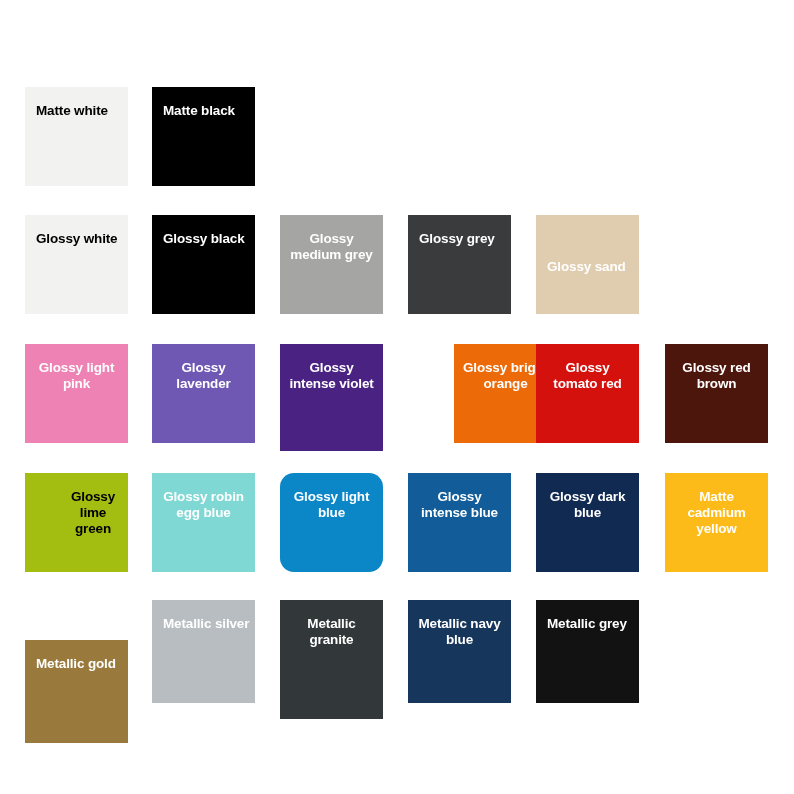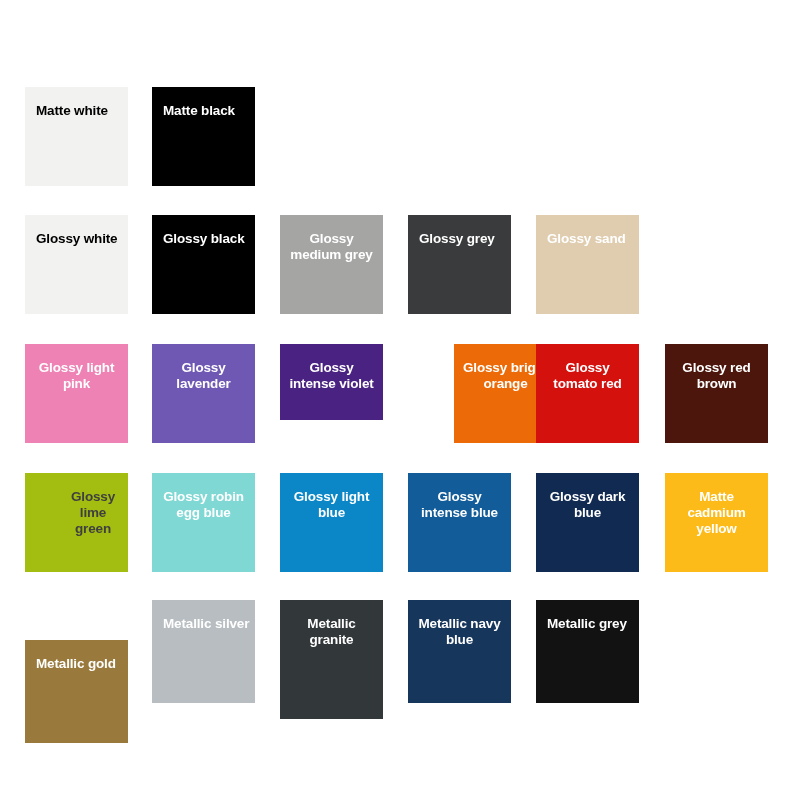--- a/index.html
+++ b/index.html
@@ -74,51 +74,51 @@
       <div class="swatch align-left" style="left: 152px; width: 103px; height: 99px; background: rgb(0, 0, 0);">
         <span class="swatch-label" style="color: rgb(255, 255, 255);">Glossy black</span>
       </div>
       <div class="swatch" style="left: 280px; width: 103px; height: 99px; background: rgb(165, 165, 164);">
         <span class="swatch-label" style="color: rgb(255, 255, 255);">Glossy medium grey</span>
       </div>
       <div class="swatch align-left" style="left: 408px; width: 103px; height: 99px; background: rgb(58, 59, 60);">
         <span class="swatch-label" style="color: rgb(255, 255, 255);">Glossy grey</span>
       </div>
       <div class="swatch align-left" style="left: 536px; width: 103px; height: 99px; background: rgb(224, 205, 175);">
-        <span class="swatch-label" style="color: rgb(255, 255, 255);">Glossy sand</span>
+        <span class="swatch-label" style="color: rgb(255, 255, 255); margin-top: 28px;">Glossy sand</span>
       </div>
     </div>
     <div class="swatch-row" style="top: 344px; height: 99px;">
       <div class="swatch" style="left: 25px; width: 103px; height: 99px; background: rgb(238, 130, 180);">
         <span class="swatch-label" style="color: rgb(255, 255, 255);">Glossy light pink</span>
       </div>
       <div class="swatch" style="left: 152px; width: 103px; height: 99px; background: rgb(110, 88, 180);">
         <span class="swatch-label" style="color: rgb(255, 255, 255);">Glossy lavender</span>
       </div>
-      <div class="swatch" style="left: 280px; width: 103px; height: 76px; background: rgb(74, 35, 130);">
+      <div class="swatch" style="left: 280px; width: 103px; height: 107px; background: rgb(74, 35, 130);">
         <span class="swatch-label" style="color: rgb(255, 255, 255);">Glossy intense violet</span>
       </div>
       <div class="swatch" style="left: 408px; width: 103px; height: 99px; background: rgb(236, 107, 8); margin-left: 46px;">
         <span class="swatch-label" style="color: rgb(255, 255, 255);">Glossy bright orange</span>
       </div>
       <div class="swatch" style="left: 536px; width: 103px; height: 99px; background: rgb(213, 17, 14);">
         <span class="swatch-label" style="color: rgb(255, 255, 255);">Glossy tomato red</span>
       </div>
       <div class="swatch" style="left: 665px; width: 103px; height: 99px; background: rgb(77, 22, 12);">
         <span class="swatch-label" style="color: rgb(255, 255, 255);">Glossy red brown</span>
       </div>
     </div>
     <div class="swatch-row" style="top: 473px; height: 99px;">
       <div class="swatch" style="left: 25px; width: 103px; height: 99px; background: rgb(163, 190, 16);">
-        <span class="swatch-label" style="color: #404040; padding-left: 40px;">Glossy lime green</span>
+        <span class="swatch-label" style="color: #000000; padding-left: 40px;">Glossy lime green</span>
       </div>
       <div class="swatch" style="left: 152px; width: 103px; height: 99px; background: rgb(127, 216, 212);">
         <span class="swatch-label" style="color: rgb(255, 255, 255);">Glossy robin egg blue</span>
       </div>
-      <div class="swatch" style="left: 280px; width: 103px; height: 99px; background: rgb(11, 135, 200);">
+      <div class="swatch" style="left: 280px; width: 103px; height: 99px; background: rgb(11, 135, 200); border-radius: 14px;">
         <span class="swatch-label" style="color: rgb(255, 255, 255);">Glossy light blue</span>
       </div>
       <div class="swatch" style="left: 408px; width: 103px; height: 99px; background: rgb(17, 92, 153);">
         <span class="swatch-label" style="color: rgb(255, 255, 255);">Glossy intense blue</span>
       </div>
       <div class="swatch" style="left: 536px; width: 103px; height: 99px; background: rgb(17, 42, 82);">
         <span class="swatch-label" style="color: rgb(255, 255, 255);">Glossy dark blue</span>
       </div>
       <div class="swatch" style="left: 665px; width: 103px; height: 99px; background: rgb(252, 187, 24);">
         <span class="swatch-label" style="color: rgb(255, 255, 255);">Matte cadmium yellow</span>

